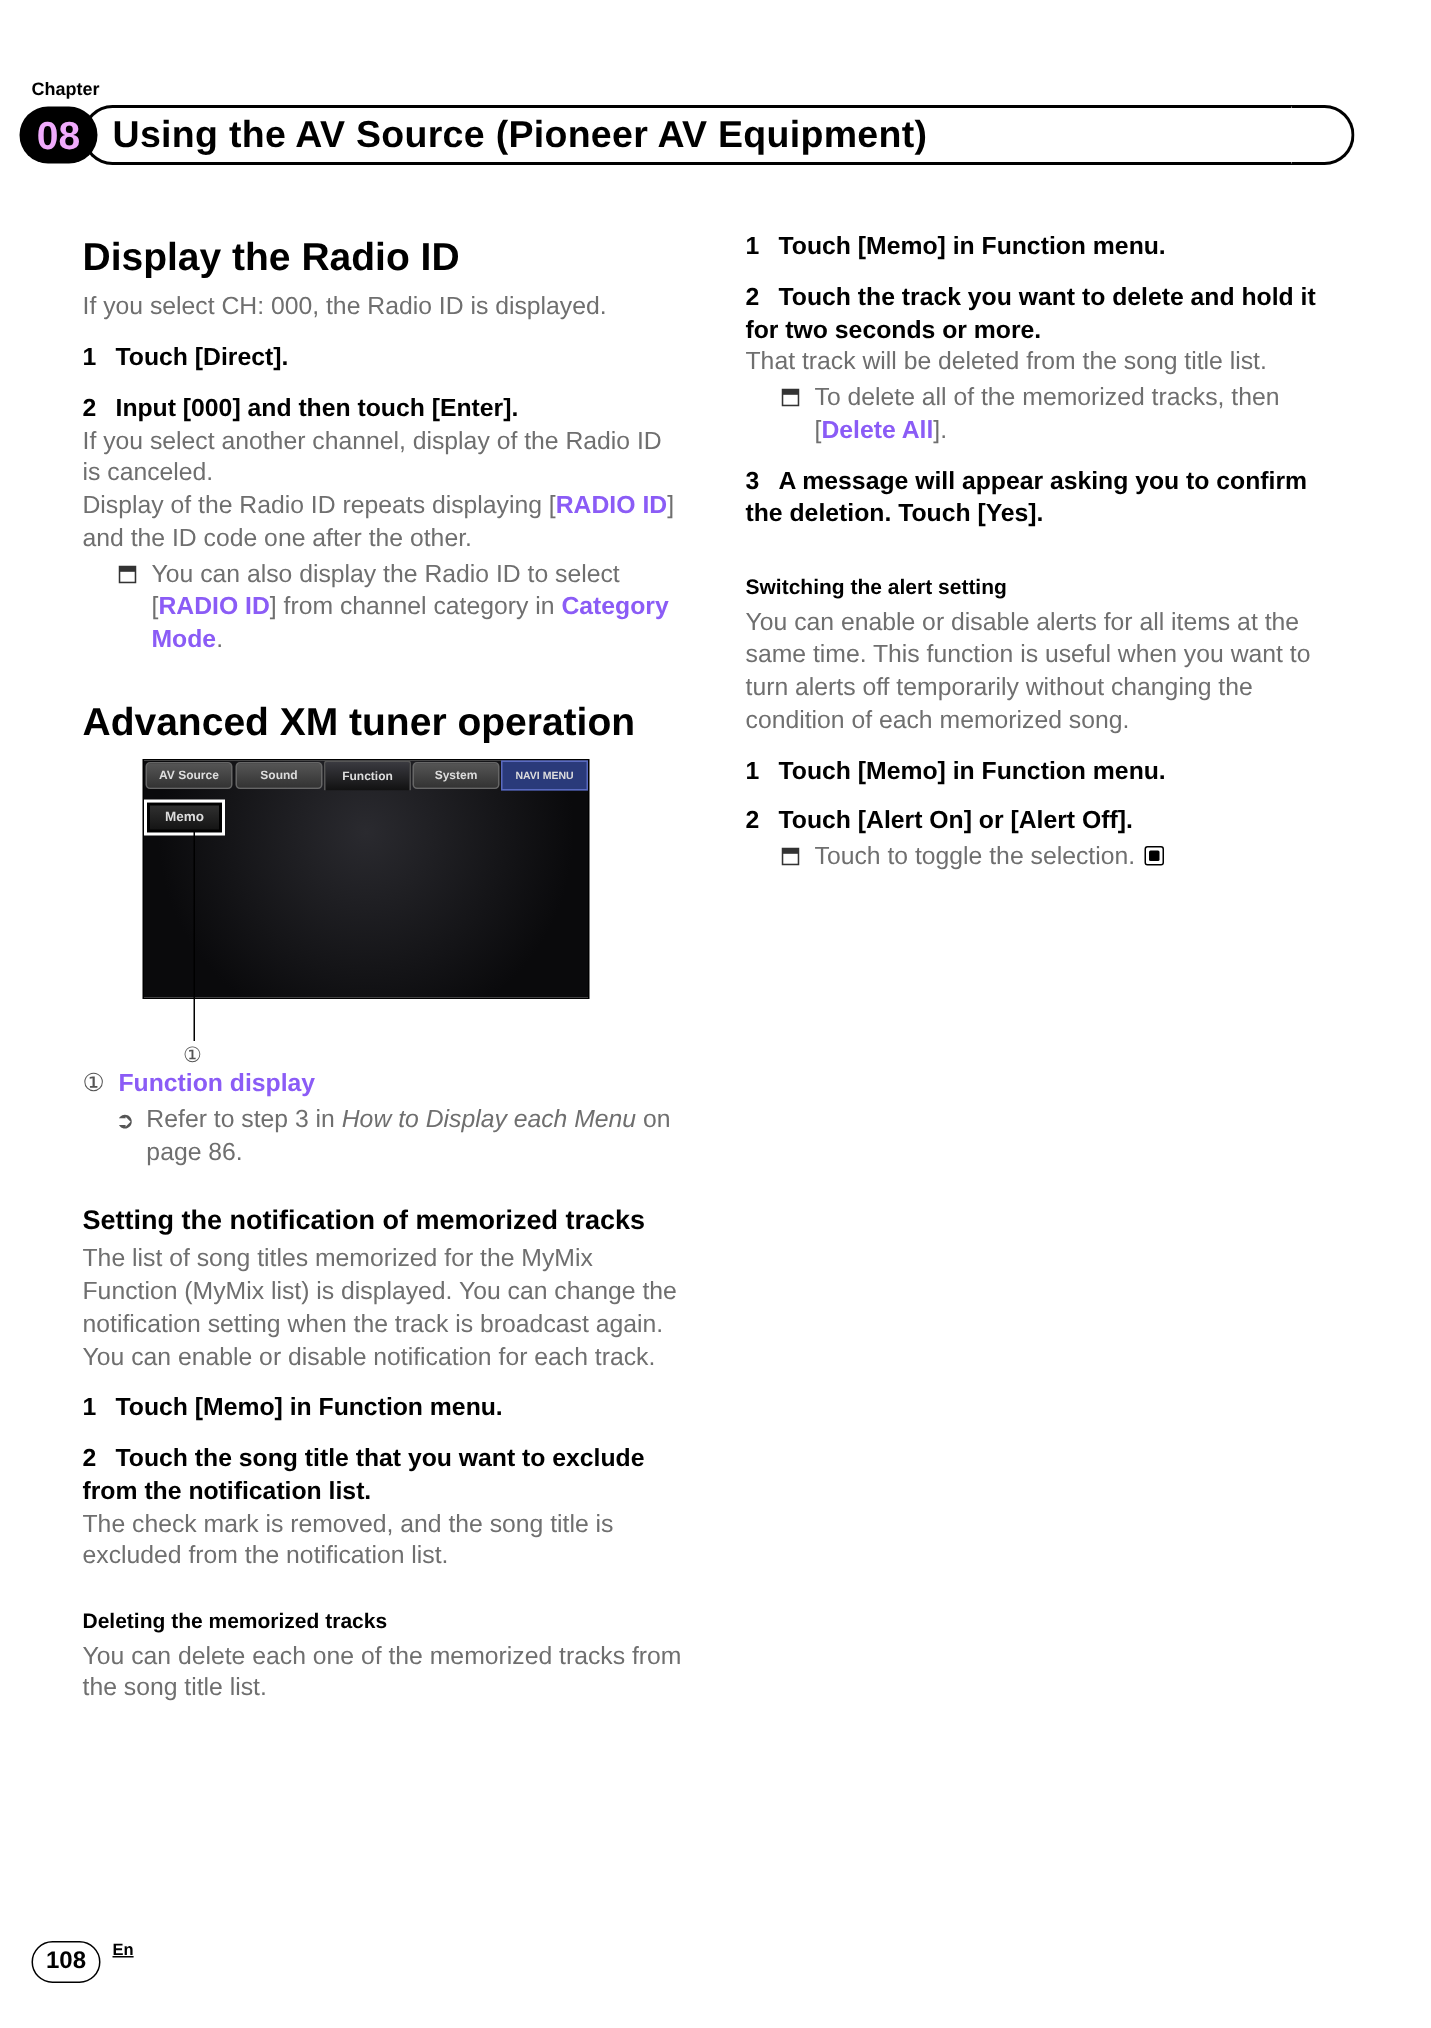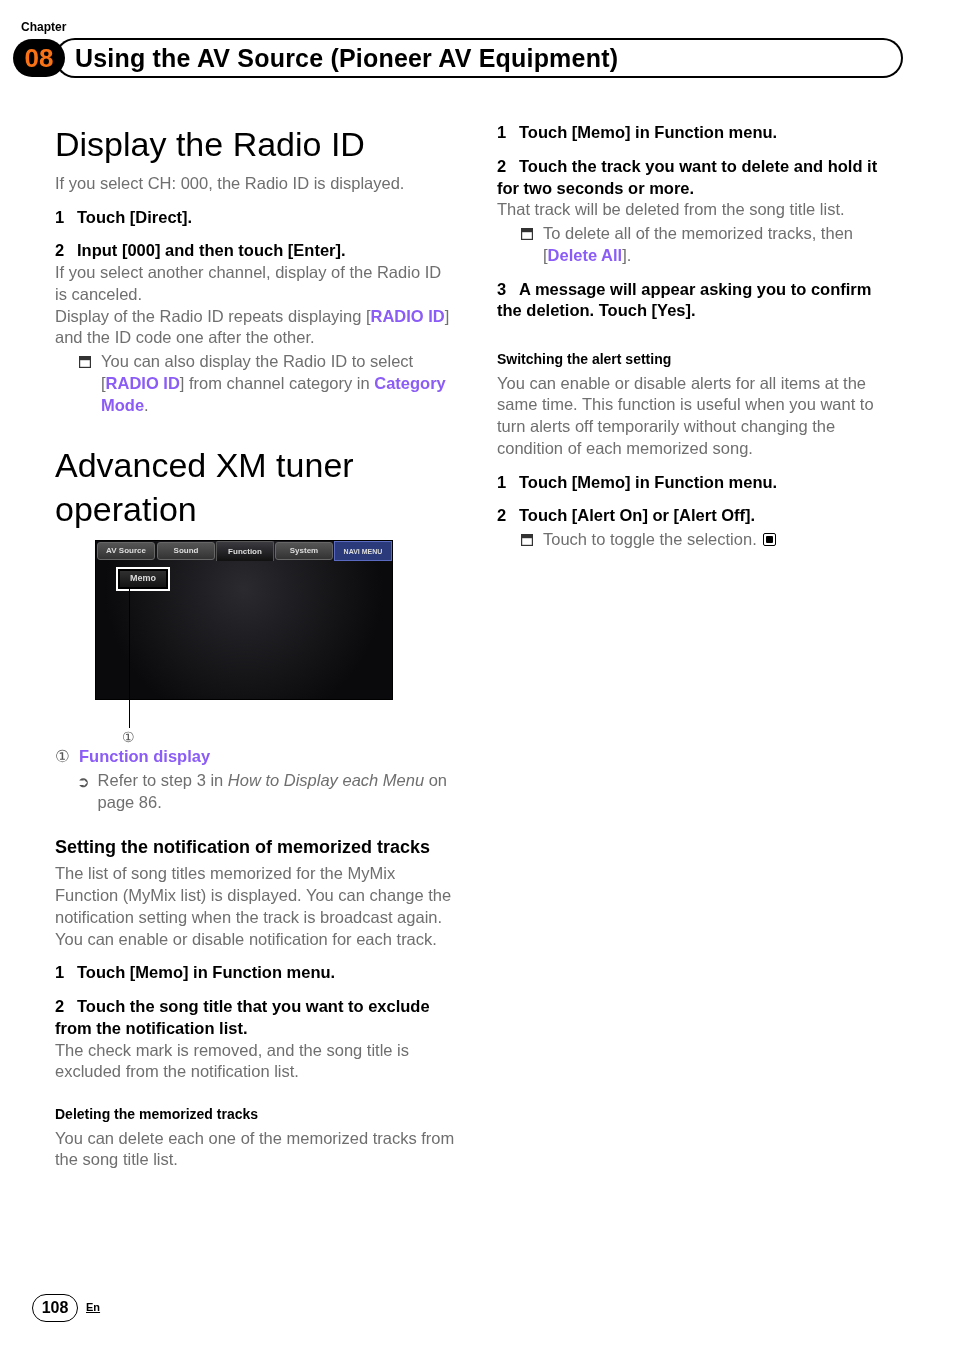--- a/index.html
+++ b/index.html
@@ -6,37 +6,38 @@
   body {
     font-family: Arial, Helvetica, sans-serif;
     width: 954px;
     height: 1352px;
     background: #fff;
     color: #000;
     position: relative;
   }
   .page {
     padding: 20px 55px 0 55px;
+    margin-top: 32px;
   }
   .chapter-label {
     font-size: 12px;
     font-weight: bold;
     margin-bottom: 4px;
     margin-left: -34px;
   }
   .header-row {
     display: flex;
     align-items: center;
     gap: 0;
     margin-left: -42px;
     margin-bottom: 44px;
   }
   .chapter-badge {
     background: #000;
-    color: #f97316;
+    color: #f0abfc;
     font-weight: bold;
     font-size: 26px;
     width: 52px;
     height: 38px;
     border-radius: 24px;
     display: flex;
     align-items: center;
     justify-content: center;
     z-index: 2;
   }
@@ -73,22 +74,22 @@
   .columns {
     display: flex;
     gap: 40px;
   }
   .col {
     flex: 1;
     font-size: 16.5px;
     line-height: 1.32;
   }
   .h1 {
-    font-size: 34px;
-    font-weight: 400;
+    font-size: 26px;
+    font-weight: 700;
     margin-bottom: 6px;
   }
   .h2 {
     font-size: 18px;
     font-weight: 900;
     margin-top: 22px;
     margin-bottom: 4px;
   }
   .h3 {
     font-size: 14px;
@@ -158,21 +159,21 @@
   .tab-navi {
     background:#2a3a7a;
     border:1px solid #5a6ac0;
     font-size:7px;
     line-height:1;
     text-align:center;
   }
   .memo-wrap {
     position:absolute;
     top:26px;
-    left:20px;
+    left:0;
     display:flex;
     flex-direction:column;
     align-items:flex-end;
   }
   .memo-btn {
     width: 54px;
     height: 24px;
     border: 2px solid #fff;
     background: linear-gradient(#333,#111);
     color:#ddd;
@@ -211,23 +212,23 @@
   .end-square::after{
     content:"";
     position:absolute;
     top:2px;left:2px;right:2px;bottom:2px;
     background:#000;
     border-radius:1px;
   }
   .footer {
     position:absolute;
     bottom:30px;
-    left:32px;
-    display:flex;
-    align-items:center;
+    left:21px;
+    display:flex;
+    align-items:flex-start;
     gap:8px;
   }
   .page-badge {
     width:46px;
     height:28px;
     border:1.5px solid #000;
     border-radius:16px;
     display:flex;
     align-items:center;
     justify-content:center;

